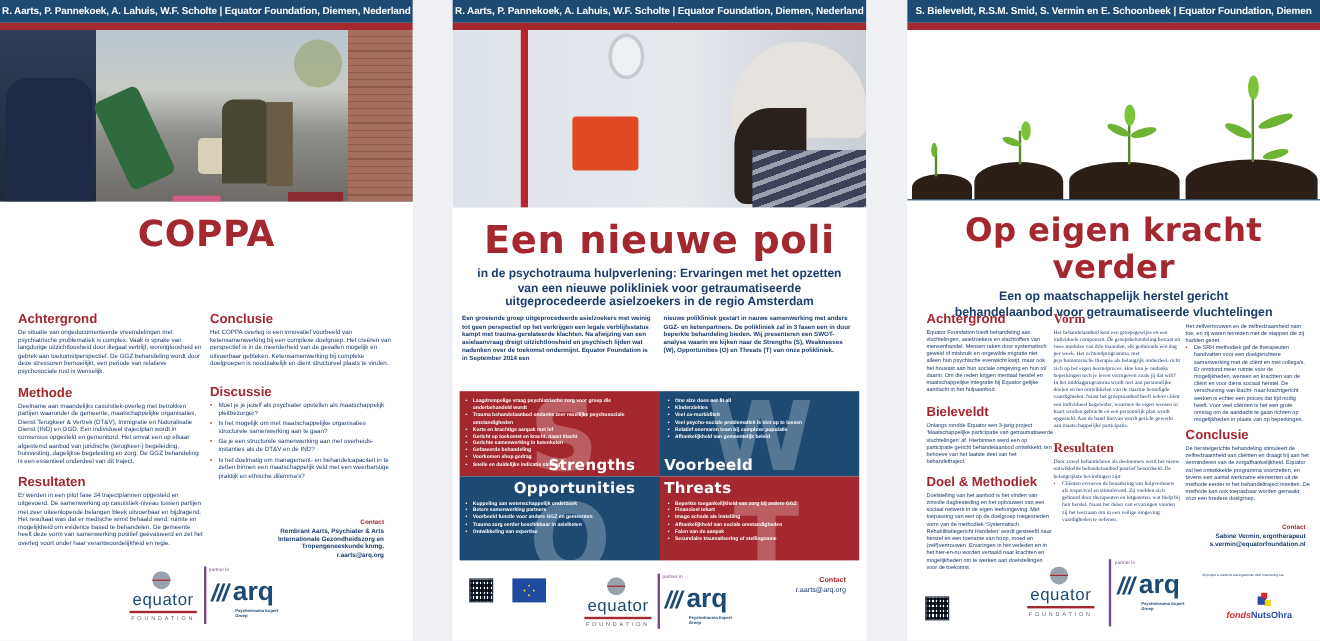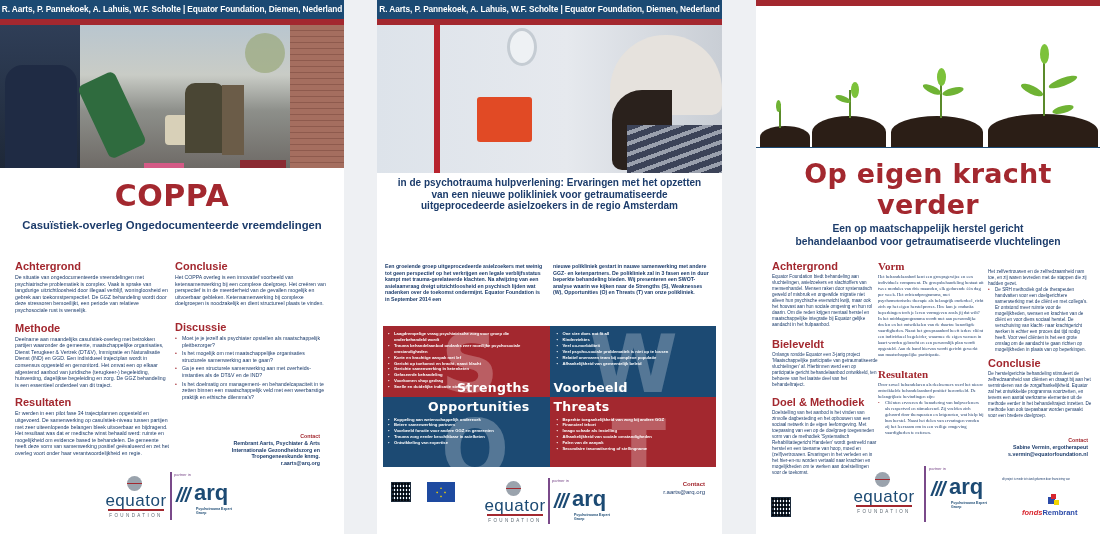--- a/index.html
+++ b/index.html
@@ -18,21 +18,21 @@
   .txt { color: #1c3c6b; font-size: 5.2px; line-height: 6.6px; }
   .col { position: absolute; }
   ul.bul { list-style: none; }
   ul.bul li { position: relative; padding-left: 7px; margin-bottom: 2px; }
   ul.bul li::before { content: "•"; position: absolute; left: 0; color: #a3282f; }
   .contact { position: absolute; text-align: right; font-size: 5.3px; line-height: 6.8px; color: #1c3c6b; font-weight: bold; }
   .contact .ch { color: #a3282f; }
   .logo-eq { position: absolute; width: 70px; height: 52px; }
   .eq-circle { position: absolute; left: 23px; top: 0; width: 15px; height: 15px; border-radius: 50%; background: #9aa3ad; }
   .eq-circle::after { content: ""; position: absolute; left: 0; right: 0; top: 7px; height: 1px; background: #a3282f; }
-  .eq-word { position: absolute; left: 0; top: 15px; width: 64px; text-align: center; font-size: 17px; color: #1c4a73; letter-spacing: 0.5px; }
+  .eq-word { position: absolute; left: 0; top: 15px; width: 64px; text-align: center; font-size: 14px; color: #1c4a73; letter-spacing: 0.5px; }
   .eq-line { position: absolute; left: 4px; top: 33px; width: 56px; height: 1.5px; background: #a3282f; }
   .eq-found { position: absolute; left: 0; top: 37px; width: 64px; text-align: center; font-size: 4.5px; color: #5b6670; letter-spacing: 2.4px; }
   .vdiv { position: absolute; width: 1.5px; background: #7a4a8a; }
   .logo-arq { position: absolute; width: 60px; height: 48px; }
   .arq-partner { position: absolute; left: 0; top: 0; font-size: 4px; color: #7a4a8a; }
   .arq-mark { position: absolute; left: 2px; top: 12px; font-size: 20px; font-weight: bold; color: #1c4a73; font-style: italic; letter-spacing: -1px; }
   .arq-word { position: absolute; left: 20px; top: 8px; font-size: 22px; font-weight: bold; color: #1c4a73; }
   .arq-small { position: absolute; left: 22px; top: 35px; font-size: 3.5px; line-height: 4px; color: #1c4a73; font-weight: bold; }
   .qr { position: absolute; width: 20px; height: 20px; background:
       repeating-linear-gradient(90deg, #1c2a3a 0 2px, #fff 2px 3px),
@@ -68,21 +68,20 @@
       <div style="position:absolute;left:185px;top:58px;width:40px;height:70px;background:#4a4634;border-radius:10px 10px 0 0;"></div>
       <div style="position:absolute;left:222px;top:60px;width:22px;height:70px;background:#6b5c48;"></div>
       <div style="position:absolute;left:144px;top:138px;width:40px;height:5px;background:#d45a86;"></div>
       <div style="position:absolute;left:240px;top:135px;width:46px;height:8px;background:#8a2a32;"></div>
       <div style="position:absolute;left:290px;top:0;width:54px;height:143px;background:repeating-linear-gradient(0deg,#a56e5f 0 5px,#8e5a4d 5px 6px);"></div>
       <div style="position:absolute;left:245px;top:8px;width:40px;height:40px;background:#9aa87b;border-radius:50%;opacity:0.7"></div>
     </div>
 
     <div class="title" style="font-size:30px;margin-top:10px;letter-spacing:0.5px;font-family:'DejaVu Sans',sans-serif;">COPPA</div>
     <div class="sub" style="font-size:11.3px;line-height:13px;margin-top:6px;">
-      <div>Casuïstiek-overleg Ongedocumenteerde vreemdelingen</div>
     </div>
 
     <div class="col" style="left:15px;top:254px;width:155px;">
       <div class="sec-h">Achtergrond</div>
       <div class="txt">De situatie van ongedocumenteerde vreemdelingen met psychiatrische problematiek is complex. Vaak is sprake van langdurige uitzichtloosheid door illegaal verblijf, woningloosheid en gebrek aan toekomstperspectief. De GGZ behandeling wordt door deze stressoren bemoeilijkt, een periode van relatieve psychosociale rust is wenselijk.</div>
       <div class="sec-h" style="margin-top:8px;">Methode</div>
       <div class="txt">Deelname aan maandelijks casuïstiek-overleg met betrokken partijen waaronder de gemeente, maatschappelijke organisaties, Dienst Terugkeer &amp; Vertrek (DT&amp;V), Immigratie en Naturalisatie Dienst (IND) en GGD. Een individueel trajectplan wordt in consensus opgesteld en gemonitord. Het omvat een op elkaar afgestemd aanbod van juridische (terugkeer-) begeleiding, huisvesting, dagelijkse begeleiding en zorg. De GGZ behandeling is een essentieel onderdeel van dit traject.</div>
       <div class="sec-h" style="margin-top:8px;">Resultaten</div>
       <div class="txt">Er werden in een pilot fase 34 trajectplannen opgesteld en uitgevoerd. De samenwerking op casuïstiek-niveau tussen partijen met zeer uiteenlopende belangen bleek uitvoerbaar en bijdragend. Het resultaat was dat er medische winst behaald werd: ruimte en mogelijkheid om evidence based te behandelen. De gemeente heeft deze vorm van samenwerking positief geëvalueerd en zet het overleg voort onder haar verantwoordelijkheid en regie.</div>
     </div>
@@ -127,20 +126,21 @@
     <div class="stripe"></div>
     <div class="photo" style="height:148px;background:linear-gradient(90deg,#dde3ea 0%,#e6e9ee 55%,#c9ced5 100%);">
       <div style="position:absolute;left:57px;top:0;width:6px;height:148px;background:#b8232d;"></div>
       <div style="position:absolute;left:130px;top:3px;width:30px;height:38px;border-radius:50%;border:3px solid #c5ccd3;background:#eef1f4;"></div>
       <div style="position:absolute;left:100px;top:72px;width:55px;height:45px;background:#e14a25;border-radius:3px;"></div>
       <div style="position:absolute;left:233px;top:10px;width:112px;height:80px;background:#e6e2dd;border-radius:55px 55px 10px 10px;"></div>
       <div style="position:absolute;left:235px;top:65px;width:60px;height:80px;background:#2a211c;border-radius:30px 0 0 10px;"></div>
       <div style="position:absolute;left:250px;top:100px;width:95px;height:48px;background:repeating-linear-gradient(160deg,#3c4358 0 6px,#9aa0ad 6px 10px);"></div>
     </div>
 
+    <div class="title" style="font-size:32px;margin-top:8px;letter-spacing:0.5px;font-family:'DejaVu Sans',sans-serif;">Een nieuwe poli</div>
     <div class="sub" style="font-size:10px;line-height:11.5px;margin:4px 12px 0;">in de psychotrauma hulpverlening: Ervaringen met het opzetten van een nieuwe polikliniek voor getraumatiseerde uitgeprocedeerde asielzoekers in de regio Amsterdam</div>
 
     <div class="col txt" style="left:8px;top:263px;width:160px;font-weight:bold;">Een groeiende groep uitgeprocedeerde asielzoekers met weinig tot geen perspectief op het verkrijgen een legale verblijfsstatus kampt met trauma-gerelateerde klachten. Na afwijzing van een asielaanvraag dreigt uitzichtloosheid en psychisch lijden wat nadenken over de toekomst ondermijnt. Equator Foundation is in September 2014 een</div>
     <div class="col txt" style="left:176px;top:263px;width:160px;font-weight:bold;">nieuwe polikliniek gestart in nauwe samenwerking met andere GGZ- en ketenpartners. De polikliniek zal in 3 fasen een in duur beperkte behandeling bieden. Wij presenteren een SWOT-analyse waarin we kijken naar de Strengths (S), Weaknesses (W), Opportunities (O) en Threats (T) van onze polikliniek.</div>
 
     <div class="swot">
       <div class="q s">
         <div class="big" style="left:58px;top:-8px;">S</div>
         <ul class="qlist" style="left:5px;top:5px;width:150px;">
           <li>Laagdrempelige vraag psychiatrische zorg voor groep die onderbehandeld wordt</li>
@@ -208,20 +208,21 @@
       <div class="arq-small">Psychotrauma Expert Groep</div>
     </div>
 
     <div class="contact" style="right:17px;top:481px;font-size:6px;line-height:7.5px;">
       <div class="ch">Contact</div>
       <div style="font-weight:normal;">r.aarts@arq.org</div>
     </div>
   </div>
 
   <div class="poster p3">
+    <div class="hdr">S. Bieleveldt, R.S.M. Smid, S. Vermin en E. Schoonbeek | Equator Foundation, Diemen</div>
     <div class="stripe"></div>
     <div class="photo" style="height:142px;background:#fff;border-bottom:1px solid #1c4a73;">
       <div style="position:absolute;left:4px;top:120px;width:50px;height:22px;background:#2b1e16;border-radius:50% 50% 0 0;"></div>
       <div style="position:absolute;left:56px;top:110px;width:74px;height:32px;background:#2b1e16;border-radius:50% 50% 0 0;"></div>
       <div style="position:absolute;left:135px;top:110px;width:92px;height:32px;background:#2b1e16;border-radius:50% 50% 0 0;"></div>
       <div style="position:absolute;left:232px;top:108px;width:110px;height:34px;background:#2b1e16;border-radius:50% 50% 0 0;"></div>
       <div style="position:absolute;left:23px;top:98px;width:2px;height:24px;background:#5a8a2a;"></div>
       <div style="position:absolute;left:20px;top:94px;width:5px;height:12px;background:#6fb334;border-radius:50%;"></div>
       <div style="position:absolute;left:93px;top:84px;width:2px;height:28px;background:#5a8a2a;"></div>
       <div style="position:absolute;left:95px;top:76px;width:8px;height:16px;background:#7cc23a;border-radius:50%;"></div>
@@ -291,17 +292,17 @@
       <div class="arq-mark">///</div>
       <div class="arq-word">arq</div>
       <div class="arq-small">Psychotrauma Expert Groep</div>
     </div>
 
     <div style="position:absolute;left:246px;top:478px;width:90px;font-size:2.6px;color:#1c3c6b;">dit project is mede tot stand gekomen door financiering van</div>
     <div style="position:absolute;left:292px;top:497px;width:7px;height:7px;background:#2b4aa8;"></div>
     <div style="position:absolute;left:295px;top:494px;width:5px;height:5px;background:#d8262e;"></div>
     <div style="position:absolute;left:298px;top:500px;width:5px;height:5px;background:#f3d500;"></div>
     <div class="fonds" style="left:266px;top:508px;">
-      <span style="color:#d8262e;font-style:italic;margin-top:21px;">fonds</span><span style="color:#2b4aa8;">Rembrant</span>
+      <span style="color:#d8262e;font-style:italic;margin-top:21px;">fonds</span><span style="color:#2b4aa8;">NutsOhra</span>
     </div>
   </div>
 
 </div>
 
 </body></html>

